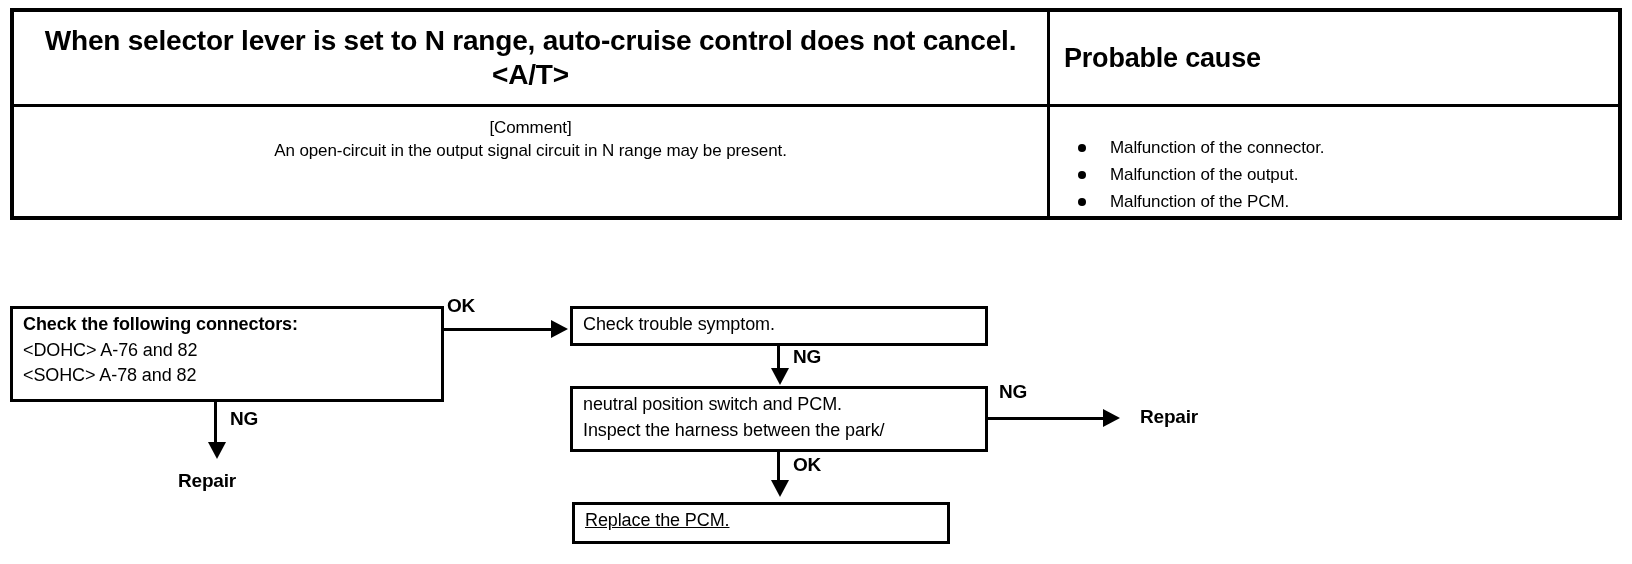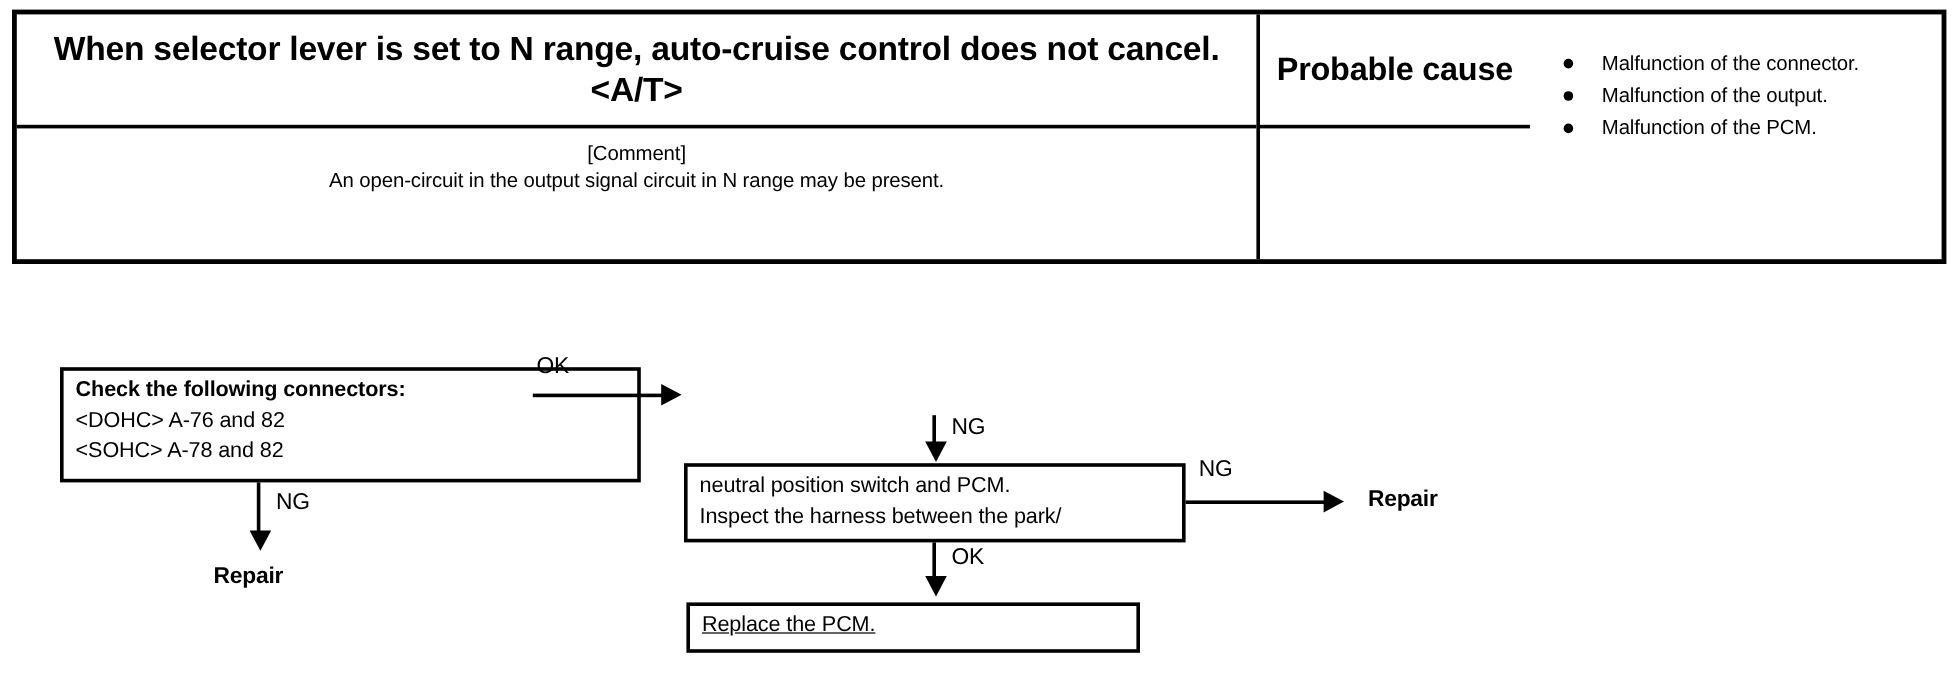--- a/index.html
+++ b/index.html
@@ -32,21 +32,21 @@
     box-sizing: border-box;
     border-right: 3px solid #000;
     display: flex;
     flex-direction: column;
     text-align: center;
   }
   .tbl-col-right {
     flex: 1;
     box-sizing: border-box;
     display: flex;
-    flex-direction: row;
+    flex-direction: column;
     justify-content: center;
   }
   .tbl-head-cell {
     height: 95px;
     box-sizing: border-box;
     border-bottom: 3px solid #000;
     display: flex;
     align-items: center;
     padding: 0 14px;
   }
@@ -111,21 +111,21 @@
     border: 3px solid #000;
     box-sizing: border-box;
     background: #fff;
     font-size: 18px;
     line-height: 1.42;
     letter-spacing: -0.1px;
     padding: 3px 10px 0 10px;
   }
   .fbox.bold-first > .l1 { font-weight: bold; }
 
-  .box-connectors { left: 10px;  top: 26px;  width: 484px; height: 96px; margin-left: 40px; }
+  .box-connectors { left: 10px;  top: 26px;  width: 434px; height: 96px; }
   .box-symptom    { left: 570px; top: 26px;  width: 418px; height: 40px; }
   .box-harness    { left: 570px; top: 106px; width: 418px; height: 66px; }
   .box-replace    { left: 572px; top: 222px; width: 378px; height: 42px; text-decoration: underline; }
 
   
   .hline { position: absolute; background: #000; height: 3px; }
   .vline { position: absolute; background: #000; width: 3px; }
 
   
   .arrow-right {
@@ -140,21 +140,21 @@
     position: absolute;
     width: 0; height: 0;
     border-left: 9px solid transparent;
     border-right: 9px solid transparent;
     border-top: 17px solid #000;
   }
 
   .flabel {
     position: absolute;
     font-size: 19px;
-    font-weight: normal;
+    font-weight: bold;
     letter-spacing: -0.2px;
   }
   .fterm {
     position: absolute;
     font-size: 19px;
     font-weight: bold;
     letter-spacing: -0.2px;
   }
 </style>
 </head>
@@ -205,20 +205,23 @@
 
   <div class="hline" style="left:444px; top:48px; width:109px;"></div>
   <div class="arrow-right" style="left:551px; top:40px;"></div>
   <div class="flabel" style="left:447px; top:15px;">OK</div>
 
   <div class="vline" style="left:214px; top:122px; height:42px;"></div>
   <div class="arrow-down" style="left:208px; top:162px;"></div>
   <div class="flabel" style="left:230px; top:128px;">NG</div>
   <div class="fterm" style="left:178px; top:190px;">Repair</div>
 
+  <div class="fbox box-symptom">
+    <div>Check trouble symptom.</div>
+  </div>
 
   <div class="vline" style="left:777px; top:66px; height:24px;"></div>
   <div class="arrow-down" style="left:771px; top:88px;"></div>
   <div class="flabel" style="left:793px; top:66px;">NG</div>
 
   <div class="fbox box-harness">
     <div>neutral position switch and PCM.</div>
     <div>Inspect the harness between the park/</div>
   </div>
 

